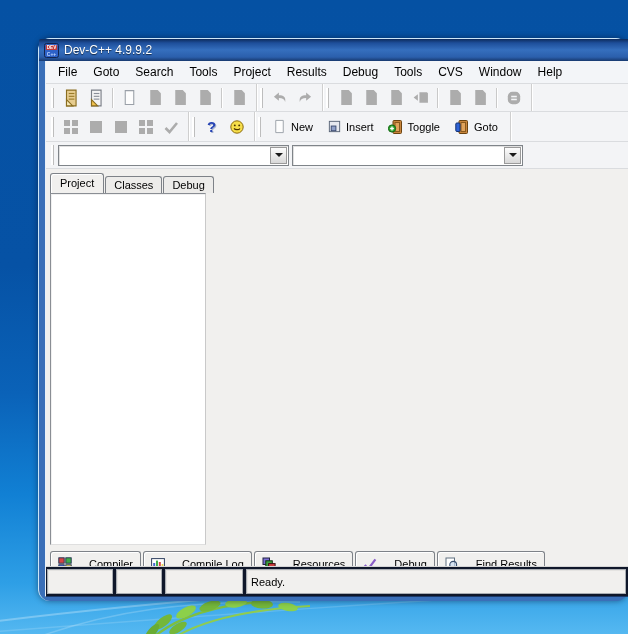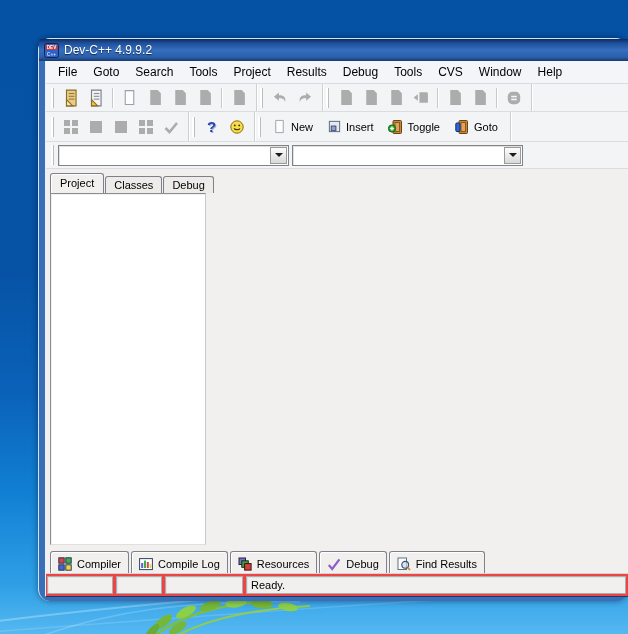--- a/index.html
+++ b/index.html
@@ -54,27 +54,27 @@
   .client { position:relative; flex:1; background:#F1F0EE; overflow:hidden; }
   .side-tabs { position:absolute; left:4px; top:3px; display:flex; align-items:flex-end; height:21px; z-index:2; }
   .tab { font-size:11px; color:#000; background:#F1F0EE; border:1px solid #7E8288; border-bottom:none;
     border-radius:3px 3px 0 0; padding:2px 8px 2px; margin-right:1px; white-space:nowrap; }
   .tab.active { padding:3px 9px 4px; box-shadow:inset 1px 1px 0 #fff; }
   .tab:not(.active) { height:17px; background:#EDECEA;margin-top:24px; }
   .tree-panel { position:absolute; left:4px; top:24px; width:156px; height:352px; background:#FFFFFF;
     border:1px solid #8A8E94; border-bottom-color:#DFDFDF; border-right-color:#C9C9C9;
     box-shadow:inset 1px 1px 0 rgba(0,0,0,.06); }
   .bottom-tabs { position:absolute; left:4px; top:380px; height:26px; display:flex; align-items:flex-end; }
-  .btab { display:flex; align-items:center; gap:5px; font-size:11px; color:#000; height:24px;
+  .btab { display:flex; align-items:center; gap:17px; font-size:11px; color:#000; height:24px;
     border:1px solid #7E8288; border-bottom:none; border-radius:3px 3px 0 0; background:#F1F0EE;
     padding:0 7px; margin-right:2px; box-shadow:inset 1px 1px 0 #fff; white-space:nowrap; }
   .btab svg { flex:0 0 auto; }
 
   
-  .statusbar { height:23px; background:#ef4444; border-top:1px solid #D5D5D5; display:flex; gap:3px;
+  .statusbar { height:30px; background:#0f172a; border-top:1px solid #D5D5D5; display:flex; gap:3px;
     padding:2px 2px 2px 1px; }
   .spanel { border:1px solid #A9ADB2; box-shadow:inset 1px 1px 0 rgba(0,0,0,.05); font-size:11px;
     display:flex; align-items:center; padding:0 4px; background:#F1F0EE; }
   .sp1 { width:66px; } .sp2 { width:46px; } .sp3 { width:78px; } .sp4 { flex:1; }
 </style>
 </head>
 <body>
 
 <svg width="0" height="0" style="position:absolute">
   <defs>

